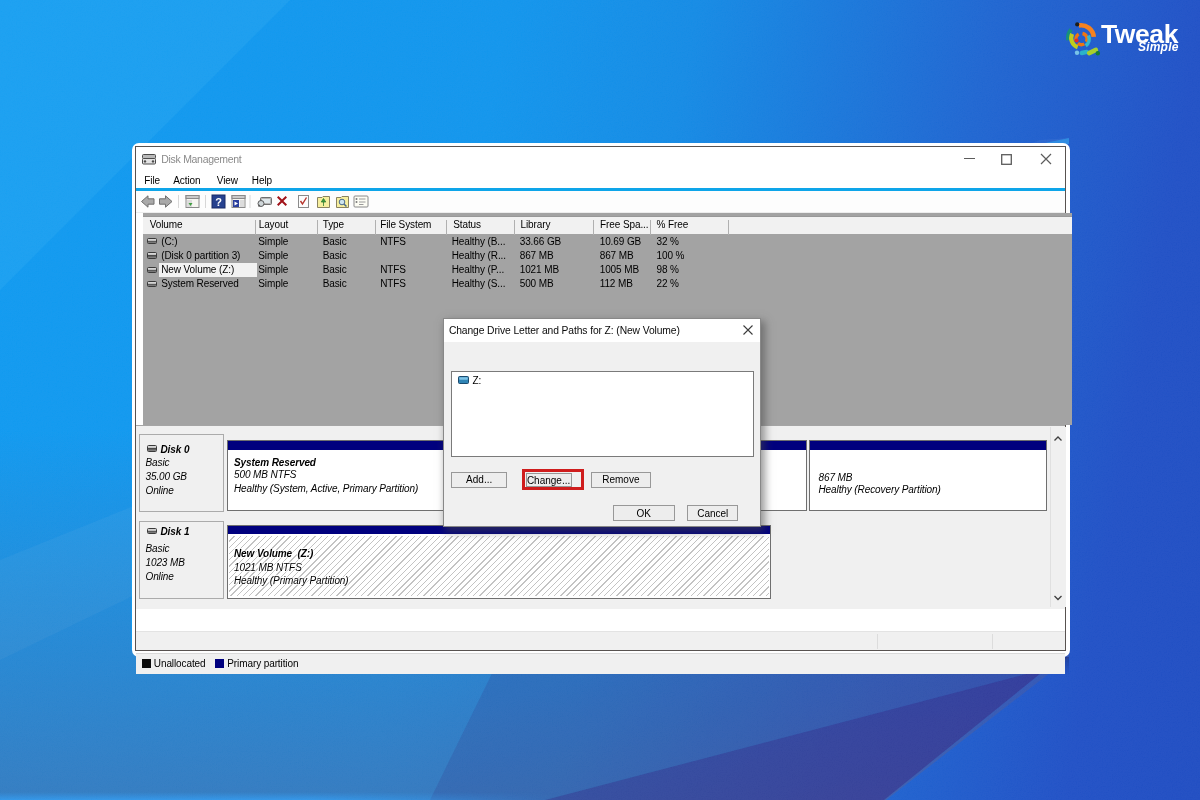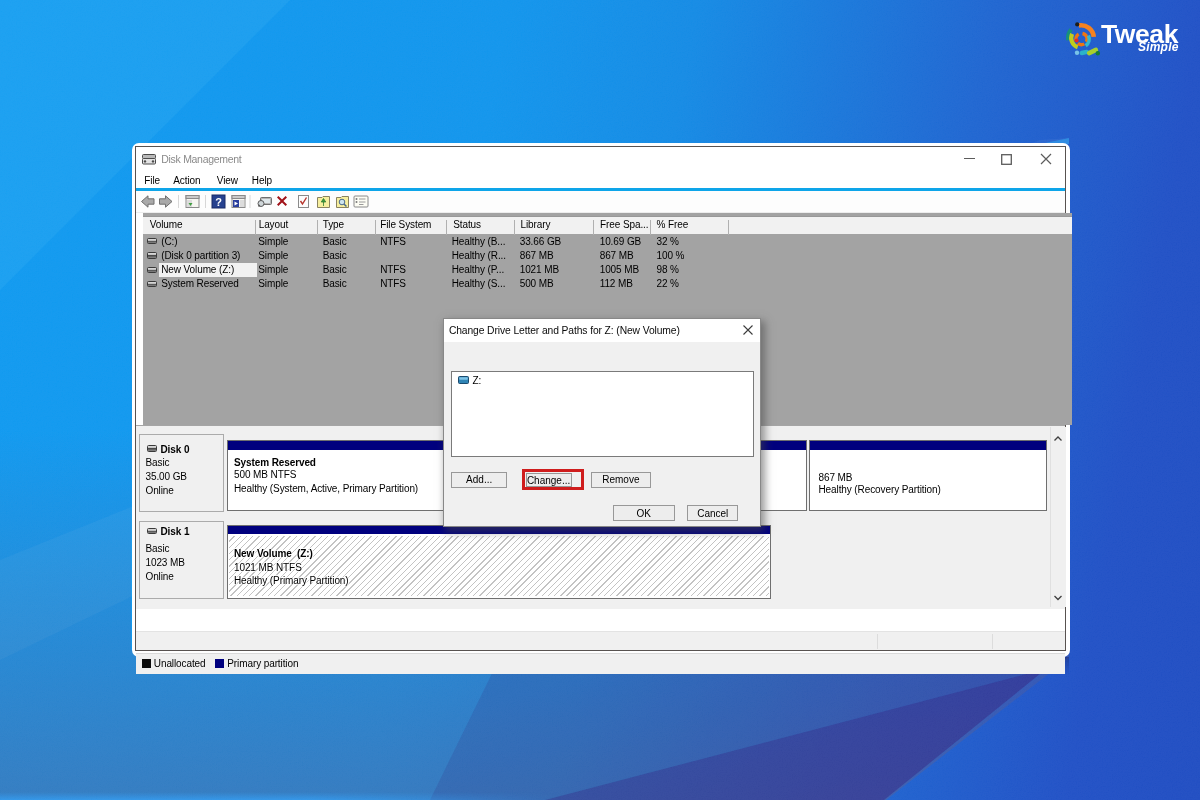--- a/index.html
+++ b/index.html
@@ -41,21 +41,21 @@
   #toolbar{left:136.3px;top:190.5px;width:928.6px;height:22.5px;background:#fdfdfd;border-bottom:1px solid #ededed;box-sizing:border-box;}
   .cap{color:#8a8a8a;font-size:10.5px;letter-spacing:-0.3px;}
   .sysbtn{position:absolute;color:#5c5c5c;}
   
   #listview{left:143px;top:213px;width:928.6px;height:212px;background:#a3a3a3;}
   #lvhead{position:absolute;left:0;top:2.7px;width:928.6px;height:18.6px;background:#f1f1f1;border-top:1px solid #989898;box-sizing:border-box;}
   .colsep{position:absolute;top:3px;width:1px;height:15px;background:#b0b0b0;}
   .hl{background:#f2f2f2;}
   .dico{position:absolute;width:9.5px;height:6.5px;border:1px solid #3a3a3a;border-radius:1.5px;background:linear-gradient(#e0e0e0 0%,#b9b9b9 42%,#4a4a4a 50%,#8a8a8a 100%);box-sizing:border-box;}
   
-  #diskpane{left:136.3px;top:425px;width:928.6px;height:184.4px;background:#f0f0f0;border-top:1px solid #a5a5a5;box-sizing:border-box;}
+  #diskpane{left:136.3px;top:425px;width:928.6px;height:184.4px;background:#f0f0f0;border-top:1px solid #a5a5a5;box-sizing:border-box;font-style:italic;}
   .lblbox{position:absolute;background:#f0f0f0;border:1px solid #ababab;box-sizing:border-box;}
   .part{position:absolute;background:#fff;border:1px solid #6f6f6f;box-sizing:border-box;}
   .navy{position:absolute;background:#00007e;}
   .hatch{position:absolute;background:repeating-linear-gradient(135deg,#fff 0px,#fff 3.5px,#c3c3c3 3.5px,#c3c3c3 4.4px);}
   .hatch .t{text-shadow:0 0 2px #fff,0 0 2px #fff,1px 1px 1px #fff,-1px -1px 1px #fff;}
   
   #legend{left:136.3px;top:609.4px;width:928.6px;height:20.3px;background:#f0f0f0;border-top:1px solid #d9d9d9;box-sizing:border-box;margin-top:44px;}
   #statusbar{left:136.3px;top:630.7px;width:928.6px;height:19.3px;background:#f0f0f0;border-top:1px solid #e3e3e3;box-sizing:border-box;}
   .sq{position:absolute;width:9px;height:9px;top:4.5px;}
   

